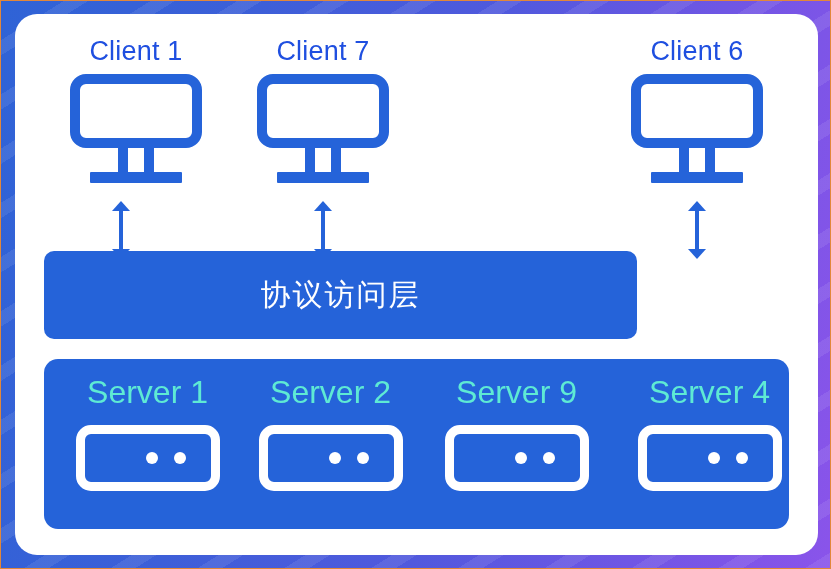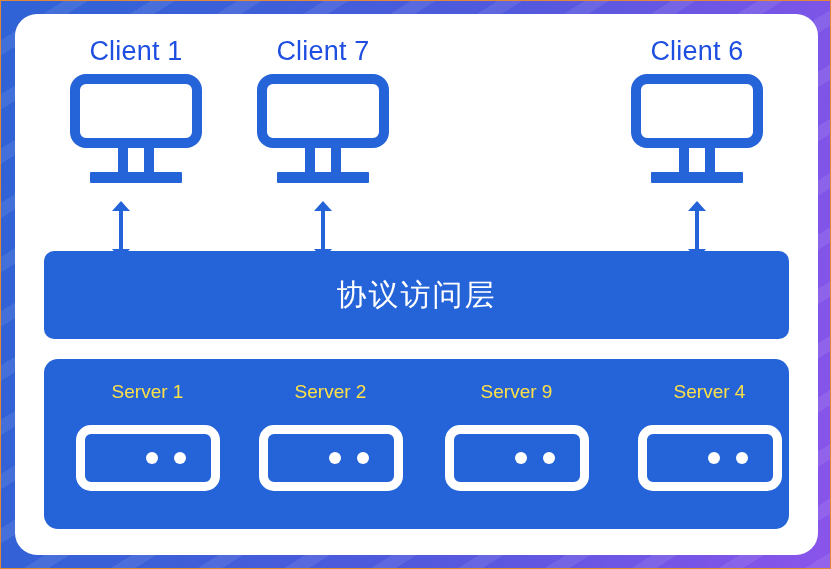--- a/index.html
+++ b/index.html
@@ -50,37 +50,37 @@
   }
   
   .arrow{position:absolute;width:18px;}
   .arrow .shaft{position:absolute;left:7px;top:7px;width:4px;background:#2563d9;}
   .arrow .head{position:absolute;left:0;width:0;height:0;border-left:9px solid transparent;border-right:9px solid transparent;}
   .arrow .head.up{top:0;border-bottom:10px solid #2563d9;}
   .arrow .head.down{bottom:0;border-top:10px solid #2563d9;}
 
   
   #protocol{
-    position:absolute;left:43px;top:250px;width:745px;height:88px;
+    position:absolute;left:43px;top:250px;width:593px;height:88px;
     background:#2563d9;border-radius:10px;
     display:flex;align-items:center;justify-content:center;
   }
   #protocol .ptxt{
     color:#ffffff;font-size:30px;letter-spacing:2px;
     font-family:"DejaVu Sans","Liberation Sans",sans-serif;
   }
 
   
   #servers{
     position:absolute;left:43px;top:358px;width:745px;height:170px;
     background:#2563d9;border-radius:14px;
   }
   .server{position:absolute;top:18px;width:175px;}
   .server-label{
-    text-align:center;color:#fde047;font-size:19px;line-height:30px;white-space:nowrap;
+    text-align:center;color:#5eead4;font-size:32px;line-height:30px;white-space:nowrap;
   }
   .srv-icon{
     position:relative;margin:18px auto 0;width:144px;height:66px;
     box-sizing:border-box;border:9px solid #ffffff;border-radius:15px;background:#2563d9;
   }
   .srv-icon .d1,.srv-icon .d2{
     position:absolute;top:50%;margin-top:-6px;width:12px;height:12px;border-radius:50%;background:#fff;
   }
   .srv-icon .d1{right:53px;}
   .srv-icon .d2{right:25px;}

